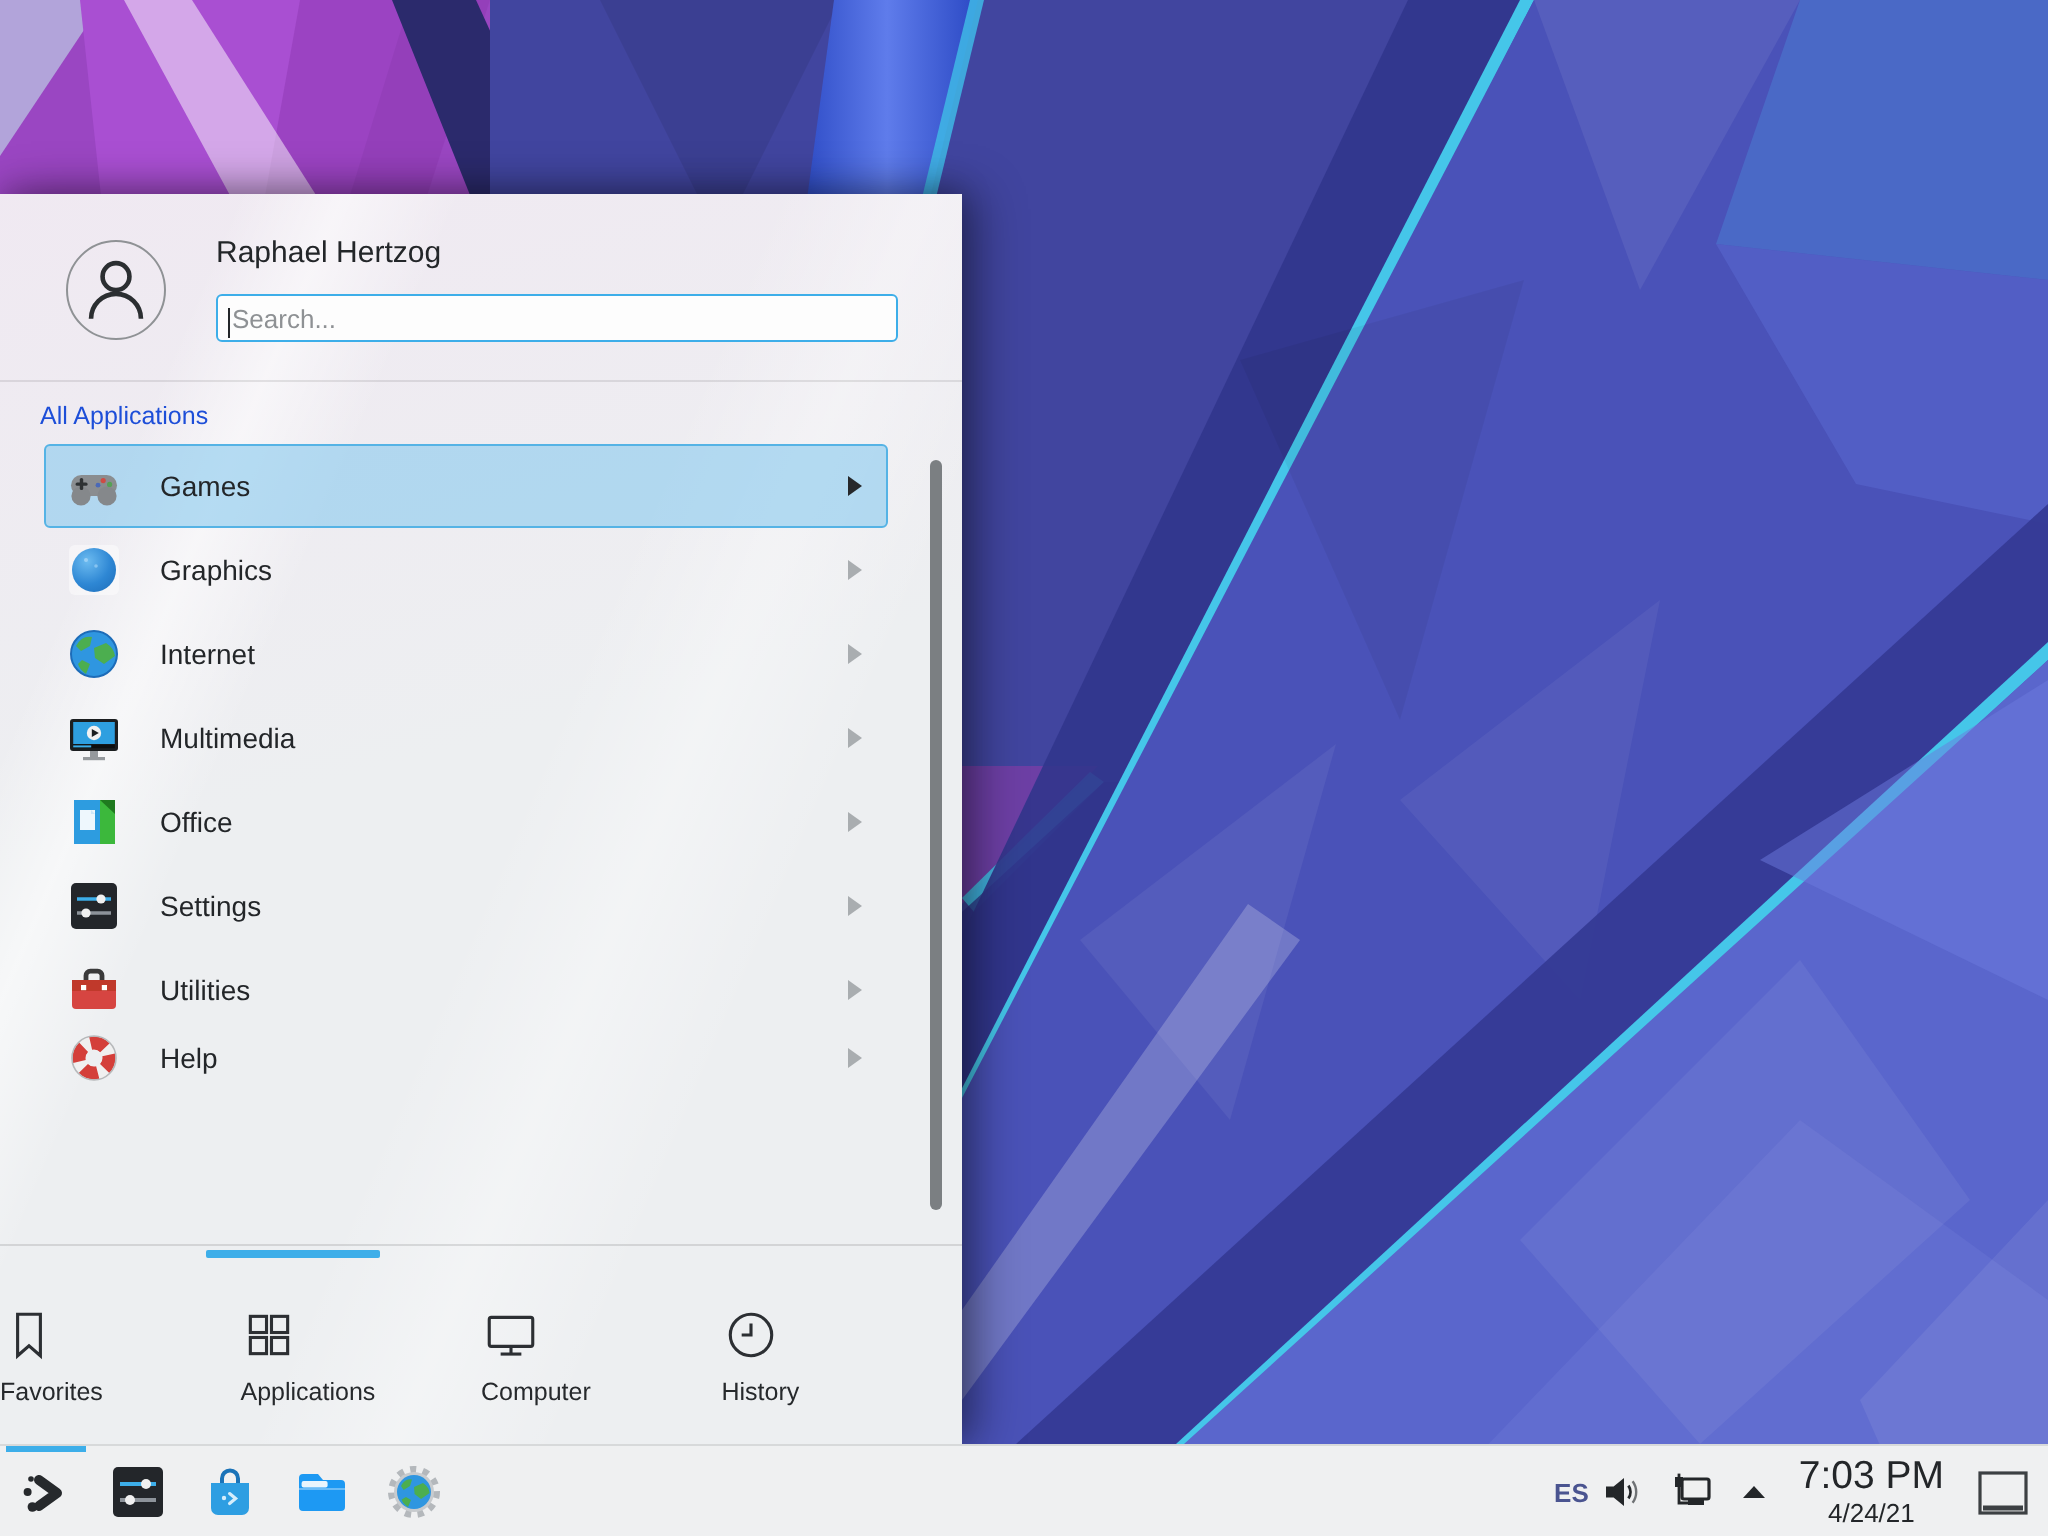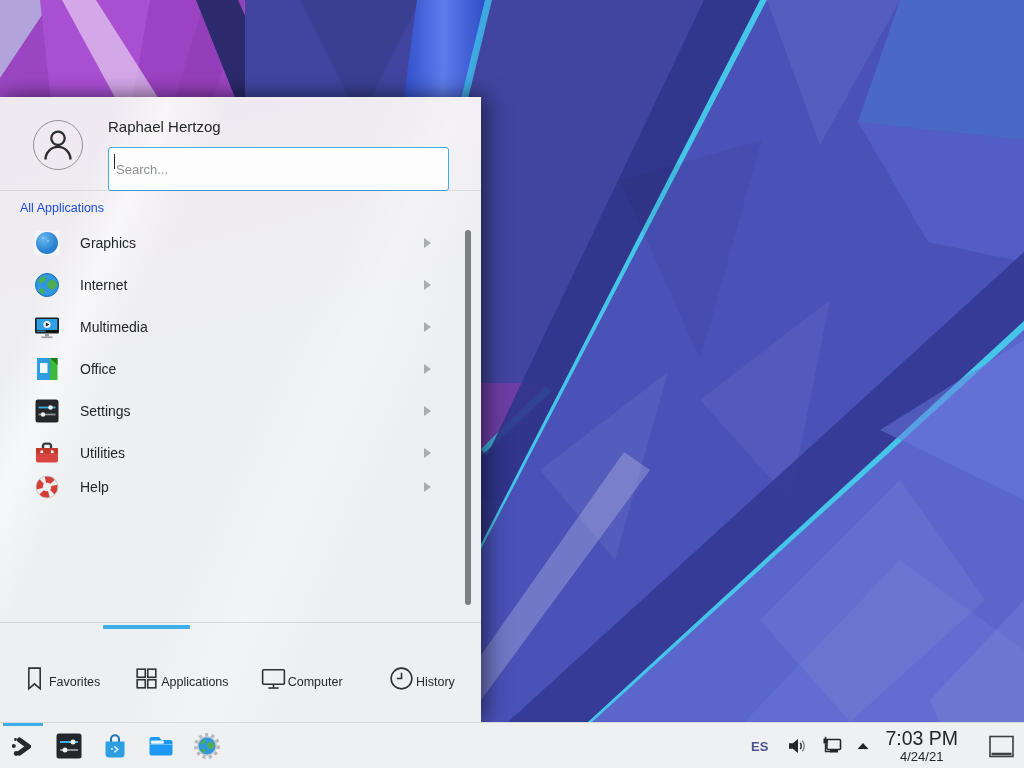--- a/index.html
+++ b/index.html
@@ -21,21 +21,21 @@
       linear-gradient(113deg, rgba(255,255,255,0) 52%, rgba(255,255,255,.32) 62%, rgba(255,255,255,0) 73%),
       linear-gradient(165deg, rgba(242,228,242,.55), rgba(237,239,241,0) 45%);
   }
   .menu-header { position:absolute; left:0; top:0; width:100%; height:93px; }
   .avatar {
     position:absolute; left:33px; top:23px; width:50px; height:50px;
     border:1px solid #8f9295; border-radius:50%;
   }
   .user-name { position:absolute; left:108px; top:21px; font-size:15px; color:#232629; }
   .search-box {
-    position:absolute; left:108px; top:50px; width:341px; height:44px;
+    position:absolute; left:108px; top:50px; width:341px; height:24px;
     border:1px solid #3daee9; border-radius:3px; background:#fdfdfd;
     font-size:13px; padding:0 7px; color:#232629; outline:none;
     font-family:"Liberation Sans","DejaVu Sans",sans-serif;
   }
   .search-box::placeholder { color:#8e9194; }
   .caret { position:absolute; left:114px; top:57px; width:1px; height:15px; background:#232629; }
   .header-divider { position:absolute; left:0; top:93px; width:100%; height:1px; background:rgba(0,0,0,.09); }
   .section-label { position:absolute; left:20px; top:104px; font-size:12.5px; color:#1d4ed8; }
 
   .menu-list { position:absolute; left:0; top:125px; width:481px; height:400px; overflow:hidden; }
@@ -53,39 +53,39 @@
     width:0; height:0; border-left:7px solid #a9adb0;
     border-top:5px solid transparent; border-bottom:5px solid transparent;
   }
   .menu-row.active .row-arrow { border-left-color:#26282b; }
 
   .list-scrollbar { position:absolute; left:465px; top:133px; width:6px; height:375px; border-radius:3px; background:#7b7f82; }
 
   .tabbar-divider { position:absolute; left:0; top:525px; width:100%; height:1px; background:rgba(0,0,0,.11); }
   .tab-indicator { position:absolute; left:103px; top:528px; width:87px; height:3.5px; background:#3daee9; border-radius:1px; }
   .tab-bar { position:absolute; left:0; top:533px; width:481px; height:92px; display:flex; }
-  .tab { flex:1; display:flex; flex-direction:row; align-items:center; justify-content:center; padding-top:4px; cursor:default; }
+  .tab { flex:1; display:flex; flex-direction:column; align-items:flex-start; justify-content:center; padding-top:4px; cursor:default; }
   .tab-icon { width:29px; height:29px; }
   .tab-label { margin-top:7px; font-size:12.5px; color:#26292c; }
 
   
   .taskbar {
     position:absolute; left:0; bottom:0; width:1024px; height:46px;
     background:#eff0f1; border-top:1px solid #d7d9da;
   }
   .task-apps { position:absolute; left:0; top:0; height:46px; display:flex; align-items:center; }
   .task-btn { position:relative; width:46px; height:46px; display:flex; align-items:center; justify-content:center; }
   .task-btn .app-icon { width:30px; height:30px; }
   .task-btn.active::before { content:""; position:absolute; left:3px; top:0; width:40px; height:3px; background:#3daee9; }
   .tray { position:absolute; right:0; top:0; height:46px; display:flex; align-items:center; }
-  .kbd-layout { font-size:13px; font-weight:bold; color:#4a5490; margin-right:17px;text-align:right; }
+  .kbd-layout { font-size:13px; font-weight:bold; color:#4a5490; margin-right:5px;text-align:right; }
   .tray-icon { width:24px; height:24px; }
   .tray-gap { margin-right:11px; }
   .expand-arrow { width:16px; height:16px; margin-right:14px; }
-  .clock { text-align:center; margin-right:30px; line-height:1; }
+  .clock { text-align:center; margin-right:16px; line-height:1; }
   .clock-time { font-size:19.5px; color:#232629; }
   .clock-date { font-size:13px; color:#232629; margin-top:2px; }
   .show-desktop { width:27px; height:27px; margin-right:9px; }
 </style>
 </head>
 <body>
 
 <div class="desktop">
 
   <svg class="wallpaper" viewBox="0 0 1024 768" preserveAspectRatio="none">
@@ -147,20 +147,34 @@
       <div class="user-name">Raphael Hertzog</div>
       <input class="search-box" type="text" placeholder="Search..." style="">
       <div class="caret"></div>
     </div>
     <div class="header-divider"></div>
 
     <div class="section-label">All Applications</div>
 
     <div class="menu-list">
 
+      <div class="menu-row active">
+        <svg class="cat-icon" viewBox="0 0 28 28">
+          <rect x="2.5" y="8.5" width="23" height="10.5" rx="5.2" fill="#8a8d90"></rect>
+          <circle cx="7.5" cy="19" r="4.8" fill="#85888b"></circle>
+            <circle cx="20.5" cy="19" r="4.8" fill="#85888b"></circle>
+          <rect x="4.8" y="12.2" width="6" height="1.7" rx=".8" fill="#2f3234"></rect>
+          <rect x="6.9" y="10" width="1.7" height="6" rx=".8" fill="#2f3234"></rect>
+          <circle cx="18.6" cy="11.3" r="1.3" fill="#cf4b44"></circle>
+            <circle cx="21.8" cy="13.2" r="1.3" fill="#56a056"></circle>
+          <circle cx="16" cy="13.6" r="1.2" fill="#4a69b8"></circle>
+        </svg>
+        <span class="row-label">Games</span>
+        <span class="row-arrow"></span>
+      </div>
 
       <div class="menu-row">
         <svg class="cat-icon" viewBox="0 0 28 28">
           <defs>
               <radialGradient id="gsph" cx=".35" cy=".3" r=".95">
             <stop offset="0" stop-color="#6cbbf0"></stop>
                 <stop offset=".55" stop-color="#2e87d4"></stop>
                 <stop offset="1" stop-color="#1d6cb8"></stop>
           </radialGradient>
             </defs>

